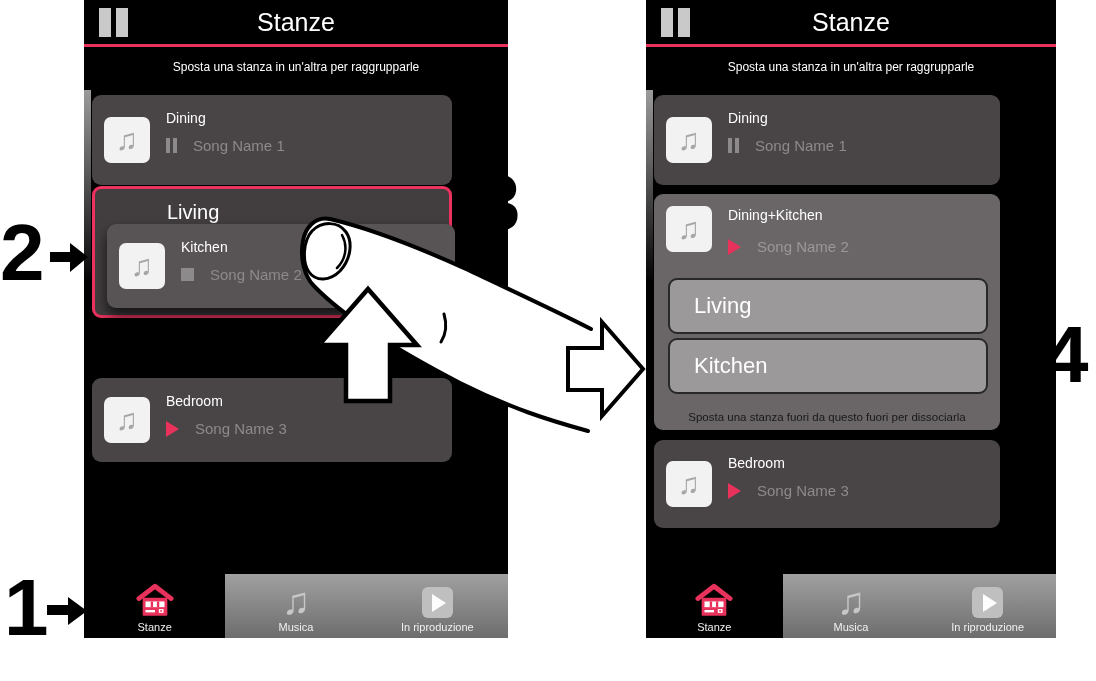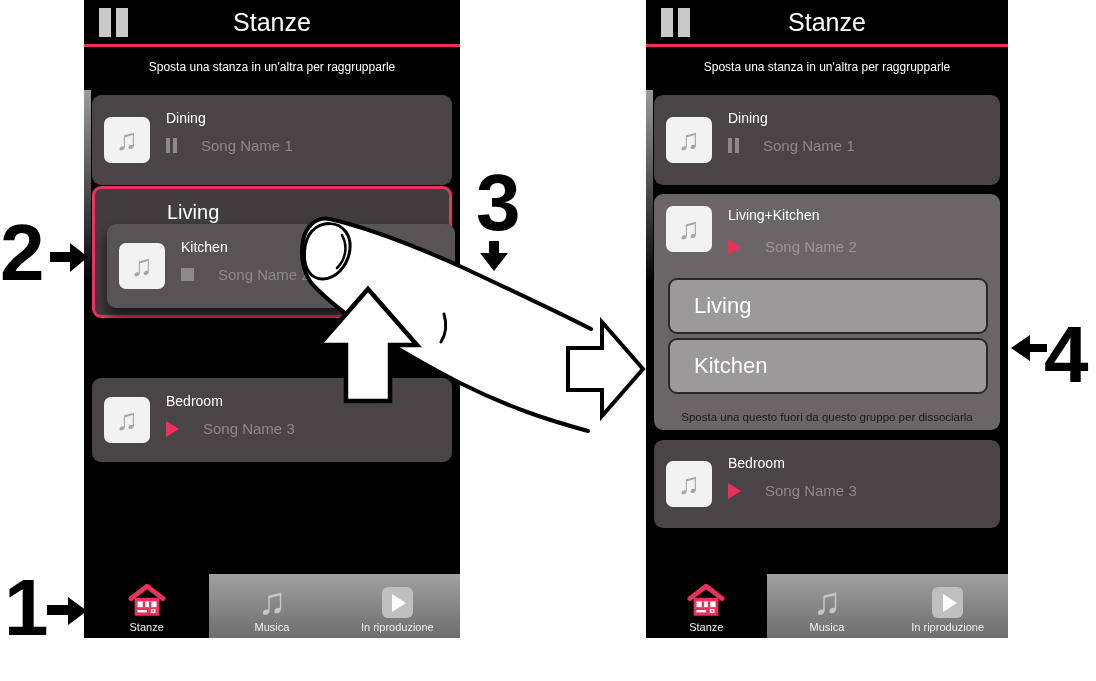--- a/index.html
+++ b/index.html
@@ -1,30 +1,30 @@
 <!DOCTYPE html>
 <html><head>
 <meta charset="utf-8">
 <style>
   html,body{margin:0;padding:0;background:#fff;}
   body{font-family:"Liberation Sans",sans-serif;}
   .canvas{position:relative;width:1096px;height:681px;overflow:hidden;background:#fff;}
-  .phone{position:absolute;top:0;background:#000;overflow:hidden;z-index:1;}
+  .phone{position:absolute;top:0;background:#000;overflow:hidden;z-index:1;padding-left:48px;}
   #phone-left{left:84px;width:376px;height:638px;}
   #phone-right{left:646px;width:362px;height:638px;}
   .hdr{position:absolute;top:0;left:0;right:0;height:44px;background:#000;display:flex;align-items:center;justify-content:center;}
   .hdr-title{color:#fff;font-size:25px;}
   .pause-ic{position:absolute;left:15px;top:8px;display:flex;gap:5px;}
   .pause-ic i{display:block;width:12px;height:29px;background:#c9c9c9;}
   .accent-line{position:absolute;top:44px;left:0;right:0;height:3px;background:#e8325c;}
   .subtitle{position:absolute;top:47px;left:0;right:0;height:40px;display:flex;align-items:center;justify-content:center;color:#fff;font-size:12px;white-space:nowrap;}
   .edge-strip{position:absolute;left:0;top:90px;width:7px;height:190px;background:linear-gradient(#9b9b9b,#050505);}
   .tile{position:absolute;border-radius:9px;background:#494445;box-sizing:border-box;}
   .rt{position:absolute;left:74px;top:15px;font-size:14px;color:#fff;}
-  .rs{position:absolute;left:74px;top:42px;display:flex;align-items:center;gap:24px;font-size:15px;color:#8d8a8b;}
+  .rs{position:absolute;left:74px;top:42px;display:flex;align-items:center;gap:16px;font-size:15px;color:#8d8a8b;}
   .alb{position:absolute;left:12px;top:50%;transform:translateY(-50%);width:46px;height:46px;background:#f3f2f2;border-radius:7px;display:flex;align-items:center;justify-content:center;font-size:30px;color:#a8a5a6;line-height:1;}
   .alb-top{top:12px;transform:none;}
   .mini-pause{display:flex;gap:3px;}
   .mini-pause i{display:block;width:4px;height:15px;background:#8d8a8b;}
   .mini-stop{display:block;width:13px;height:13px;background:#8d8a8b;}
   .mini-play{display:block;width:0;height:0;border-left:13px solid #e8325c;border-top:8px solid transparent;border-bottom:8px solid transparent;}
   .drop-tile{background:#423e3f;border:3px solid #ec335f;}
   .drop-label{position:absolute;left:72px;top:12px;font-size:20px;color:#fff;}
   .drag{background:#585354;box-shadow:0 8px 14px rgba(0,0,0,.7);z-index:5;}
   .group-tile{background:#6a6667;}
@@ -149,32 +149,32 @@
             <i></i>
           </span>
         <span>Song Name 1</span>
       </div>
     </div>
 
     <div class="tile group-tile" style="left:8px;top:194px;width:346px;height:236px;">
       <div class="alb alb-top">
           <span>♫</span>
         </div>
-      <div class="rt" style="top:13px;">Living+Kitchen</div>
+      <div class="rt" style="top:13px;">Dining+Kitchen</div>
       <div class="rs">
         <span class="mini-play"></span>
         <span>Song Name 2</span>
       </div>
       <div class="sub-tile" style="top:84px;">
         <span>Living</span>
       </div>
       <div class="sub-tile" style="top:144px;">
         <span>Kitchen</span>
       </div>
-      <div class="hint">Sposta una questo fuori da questo gruppo per dissociarla</div>
+      <div class="hint">Sposta una stanza fuori da questo fuori per dissociarla</div>
     </div>
 
     <div class="tile" style="left:8px;top:440px;width:346px;height:88px;">
       <div class="alb">
           <span>♫</span>
         </div>
       <div class="rt">Bedroom</div>
       <div class="rs">
         <span class="mini-play"></span>
         <span>Song Name 3</span>

